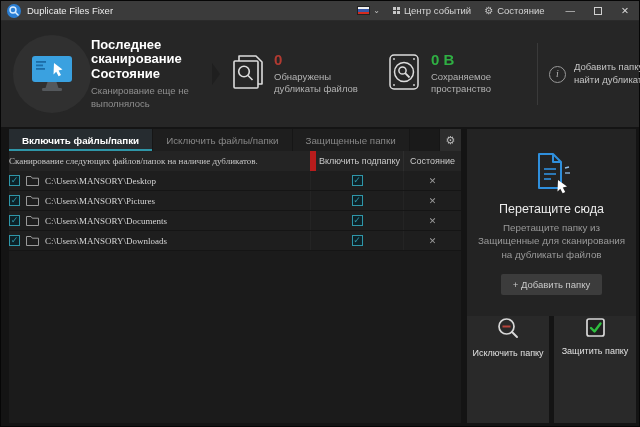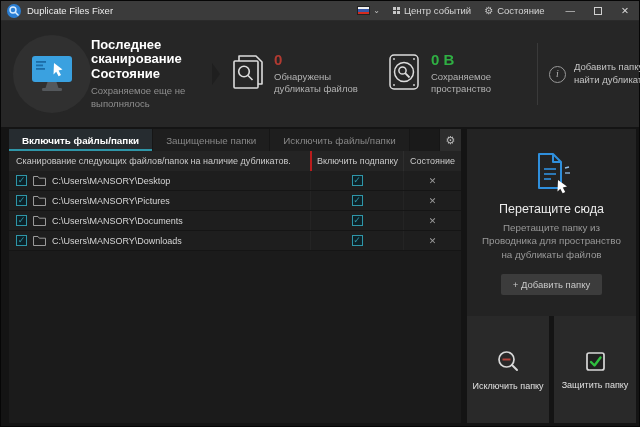--- a/index.html
+++ b/index.html
@@ -68,22 +68,22 @@
 
   
   .main{flex:1;display:flex;gap:6px;padding:2px 3px 3px 8px;background:#141414;min-height:0;}
   .left-panel{flex:1;display:flex;flex-direction:column;background:#1b1b1b;min-width:0;}
   .tabbar{flex:0 0 22px;display:flex;background:#161616;gap:1px;}
   .tab{padding:0 13px;display:flex;align-items:center;font-size:9.8px;color:#878787;background:#1e1e1e;cursor:default;white-space:nowrap;}
   .tab.active{background:#262c30;color:#fff;font-weight:bold;box-shadow:inset 0 -2px 0 var(--accent-teal);}
   .tab-spacer{flex:1;background:#1a1a1a;}
   .tab-gear{flex:0 0 21px;display:flex;align-items:center;justify-content:center;background:#2d2d2d;color:#b9b9b9;font-size:11px;cursor:default;}
   .thead{flex:0 0 20px;display:flex;align-items:stretch;background:#242424;font-size:9px;color:#c9c9c9;}
-  .col-main{flex:1;display:flex;align-items:center;padding-left:7px;min-width:0;}
-  .col-sub{flex:0 0 93px;border-left:2px solid #b91c1c;display:flex;align-items:center;justify-content:center;text-align:center;}
+  .col-main{flex:1;display:flex;align-items:center;padding-left:0;min-width:0;font-family:Liberation Serif, serif;}
+  .col-sub{flex:0 0 93px;border-left:6px solid #b91c1c;display:flex;align-items:center;justify-content:center;text-align:center;}
   .col-act{flex:0 0 58px;border-left:1px solid #2e2e2e;display:flex;align-items:center;justify-content:center;}
   .trow{flex:0 0 20px;display:flex;align-items:stretch;background:#1e1e1e;border-bottom:1px solid #151515;font-size:9px;color:#d6d6d6;}
   .trow .col-main{gap:6px;}
   .trow .col-sub,.trow .col-act{border-left:1px solid #242424;}
   .cb{width:11px;height:11px;border:1px solid var(--accent-teal);background:#0d2127;color:var(--accent-teal);
     font-size:9px;line-height:9px;text-align:center;flex:0 0 11px;cursor:default;}
   .folder-ic{flex:0 0 13px;display:flex;align-items:center;}
   .path{white-space:nowrap;overflow:hidden;text-overflow:ellipsis;}
   .x-btn{color:#9a9a9a;font-size:9px;cursor:default;}
   .rows-rest{flex:1;background:#1b1b1b;}
@@ -91,21 +91,21 @@
   
   .right-panel{flex:0 0 169px;display:flex;flex-direction:column;gap:0;min-height:0;}
   .dropzone{flex:0 0 187px;background:#232323;display:flex;flex-direction:column;align-items:center;
     justify-content:center;text-align:center;padding:0 9px;cursor:default;}
   .dz-title{font-size:12.5px;color:#ececec;margin-top:8px;}
   .dz-desc{font-size:9.8px;color:#999;line-height:1.35;margin-top:5px;}
   .dz-add{margin-top:13px;background:#3c3c3c;color:#c9c9c9;font-size:9.5px;border:none;border-radius:2px;
     padding:5px 12px;font-family:inherit;cursor:default;}
   .bottom-actions{flex:1;display:flex;gap:5px;min-height:0;}
   .action-btn{flex:1;background:#292929;display:flex;flex-direction:column;align-items:center;
-    justify-content:center;gap:7px;font-size:9px;color:#e0e0e0;cursor:default;text-align:center;}
+    gap:7px;font-size:9px;color:#e0e0e0;cursor:default;text-align:center;}
 
   
   .footer{flex:0 0 38px;background:linear-gradient(180deg,#535353,#303030 62%,#232323);
     border-top:1px solid #101010;display:flex;align-items:flex-start;justify-content:center;padding-top:7px;}
   .scan-btn{background:var(--primary-blue);color:#fff;font-weight:bold;font-size:11.5px;border:none;
     border-top:1px solid #6f9ce0;padding:4px 14px 5px;border-radius:2px;font-family:inherit;cursor:default;}
 </style>
 </head>
 <body>
 
@@ -159,21 +159,21 @@
           <rect x="7" y="8" width="10" height="1.8" fill="#1c6ca6"></rect>
           <rect x="7" y="11.5" width="7" height="1.8" fill="#1c6ca6"></rect>
           <rect x="7" y="15" width="9" height="1.8" fill="#1c6ca6"></rect>
           <path d="M25 10 L33.5 16.5 L29.6 17.4 L32 22 L29.6 23.2 L27.2 18.7 L24.5 21.4 Z" fill="#ffffff"></path>
           <path d="M18.5 29 L27.5 29 L29.5 35 L16.5 35 Z" fill="#54585c"></path>
           <rect x="13" y="35" width="20" height="3" rx="1.2" fill="#54585c"></rect>
         </svg>
       </div>
       <div class="scan-texts">
         <div class="h-title">Последнее сканирование Состояние</div>
-        <div class="h-sub">Сохраняемое еще не выполнялось</div>
+        <div class="h-sub">Сканирование еще не выполнялось</div>
       </div>
     </div>
     <div class="sep-chevron"></div>
 
     <div class="stat dup">
       <svg width="34" height="38" viewBox="0 0 34 38" fill="none" stroke="#dcdcdc" stroke-width="1.6" stroke-linejoin="round">
         <path d="M8 8 L8 3 L25 3 L31 9 L31 31 L27 31"></path>
         <rect x="3" y="8" width="24" height="27" rx="1"></rect>
         <circle cx="13" cy="18.5" r="5.3"></circle>
         <line x1="17" y1="22.5" x2="21.5" y2="27"></line>
@@ -205,22 +205,22 @@
       <span class="info-circle">i</span>
       <span class="add-hint-text">Добавить папку в найти дубликаты</span>
     </div>
   </div>
 
   <div class="main">
 
     <div class="left-panel">
       <div class="tabbar">
         <div class="tab active">Включить файлы/папки</div>
+        <div class="tab">Исключить файлы/папки</div>
         <div class="tab">Защищенные папки</div>
-        <div class="tab">Исключить файлы/папки</div>
         <div class="tab-spacer"></div>
         <div class="tab-gear">⚙</div>
       </div>
 
       <div class="thead">
         <div class="col-main">Сканирование следующих файлов/папок на наличие дубликатов.</div>
         <div class="col-sub">Включить подпапку</div>
         <div class="col-act">Состояние</div>
       </div>
 
@@ -305,21 +305,21 @@
           <path d="M8 4 H22 L30 12 V38 H8 Z"></path>
           <path d="M22 4 V12 H30"></path>
           <line x1="13" y1="19" x2="25" y2="19" stroke-width="1.6"></line>
           <line x1="13" y1="24" x2="25" y2="24" stroke-width="1.6"></line>
           <line x1="13" y1="29" x2="20" y2="29" stroke-width="1.6"></line>
           <line x1="34" y1="18" x2="38" y2="17" stroke-width="1.3" stroke="#8fbce6"></line>
           <line x1="34" y1="23" x2="39" y2="23" stroke-width="1.3" stroke="#8fbce6"></line>
           <path d="M27 30 L36 36.5 L31.8 37.5 L34.2 42 L31.7 43.2 L29.3 38.8 L26.5 41.5 Z" fill="#ffffff" stroke="none"></path>
         </svg>
         <div class="dz-title">Перетащите сюда</div>
-        <div class="dz-desc">Перетащите папку из Проводника для пространство на дубликаты файлов</div>
+        <div class="dz-desc">Перетащите папку из Защищенные для сканирования на дубликаты файлов</div>
         <button class="dz-add">+ Добавить папку</button>
       </div>
 
       <div class="bottom-actions">
         <div class="action-btn">
           <svg width="25" height="25" viewBox="0 0 25 25">
             <circle cx="10.5" cy="10.5" r="7.5" fill="none" stroke="#d8d8d8" stroke-width="1.7"></circle>
             <line x1="6.5" y1="10.5" x2="14.5" y2="10.5" stroke="#b5453c" stroke-width="2"></line>
             <line x1="16" y1="16" x2="21" y2="21" stroke="#d8d8d8" stroke-width="2" stroke-linecap="round"></line>
           </svg>

